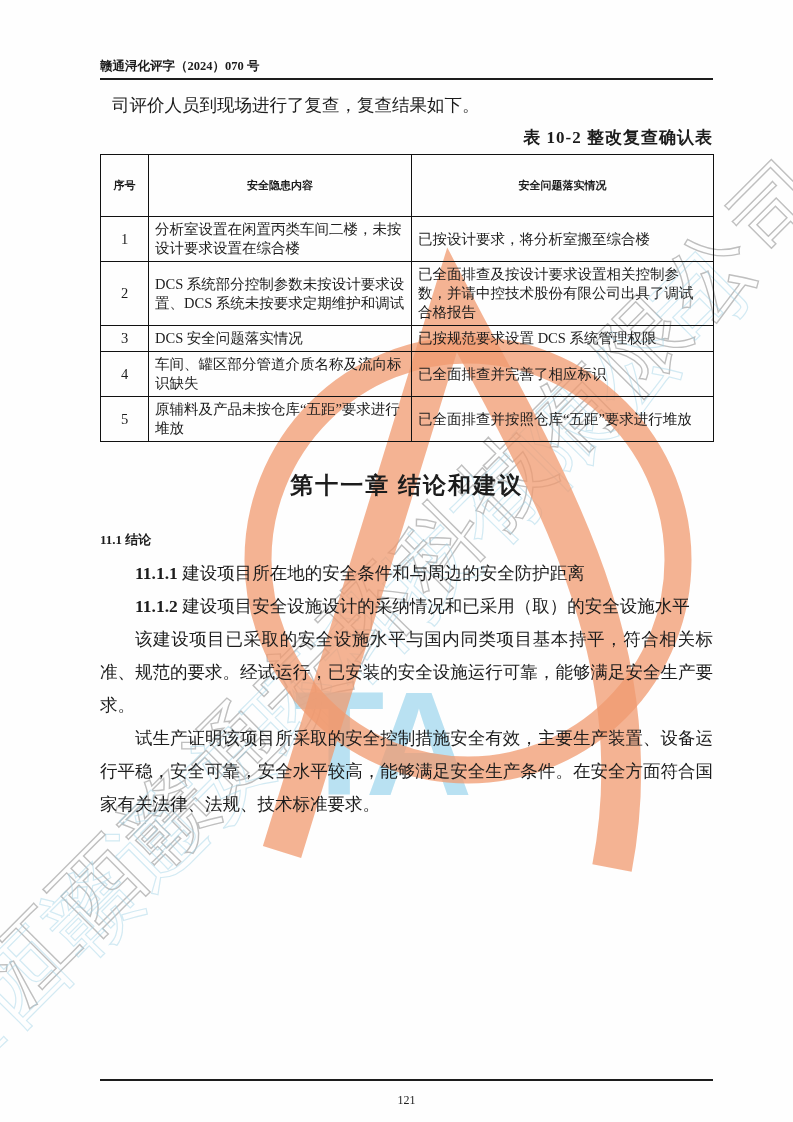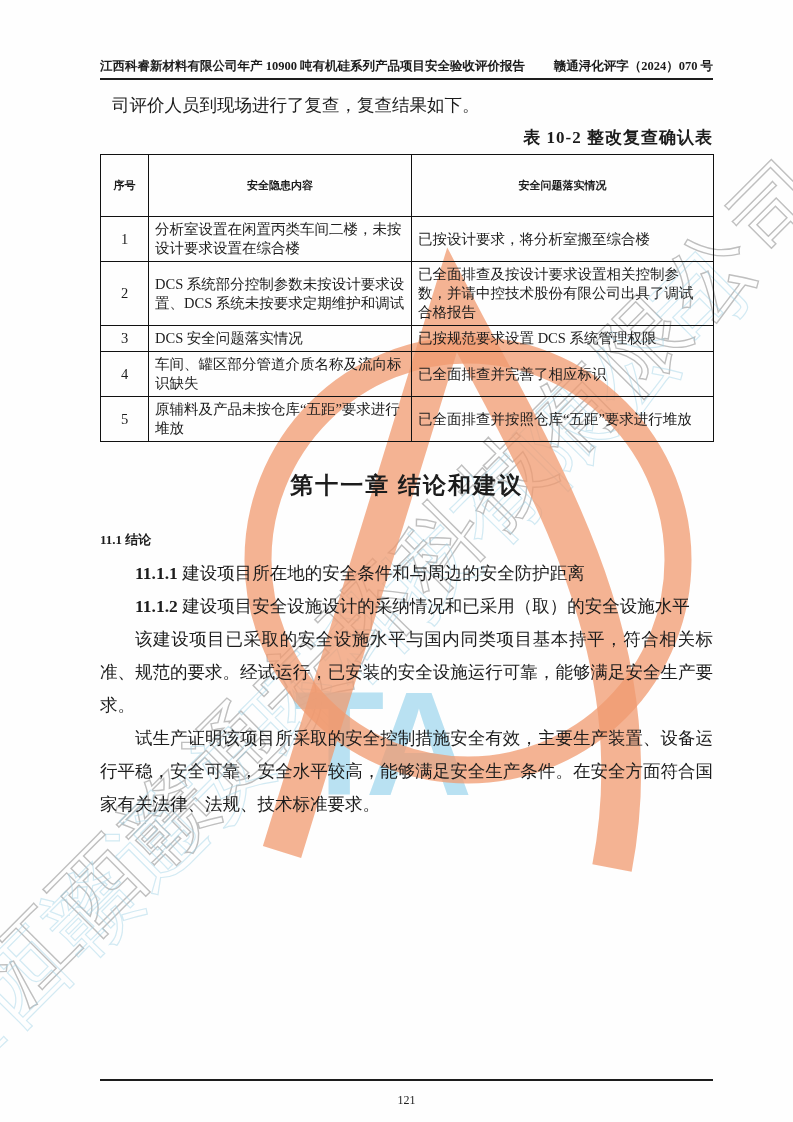--- a/index.html
+++ b/index.html
@@ -38,21 +38,20 @@
     <text transform="rotate(-45 406 576)" x="406" y="608" text-anchor="middle" font-size="88" letter-spacing="8" fill="none" stroke-width="1.4" opacity="0.9" stroke="#b9b9b9">江西赣通安环科技有限公司</text>
     <text transform="rotate(-45 330 668)" x="330" y="700" text-anchor="middle" font-size="88" letter-spacing="8" fill="none" stroke-width="1.2" opacity="0.45" stroke="#9fd2e6">江西赣通安环科技有限公司</text>
     <text x="294" y="795" font-size="148" font-weight="bold" letter-spacing="-8" font-family="'Liberation Sans',sans-serif" opacity="0.85" fill="#aeddf0">TA</text>
     <circle cx="468" cy="560" r="210" fill="none" stroke-width="27" opacity="0.75" stroke="#f0996f"></circle>
     <path d="M282 852 L452 300 C540 470 655 645 612 868" fill="none" stroke-width="40" opacity="0.75" stroke="#f0996f"></path>
   </svg>
 
   <div class="content">
 
     <div class="header">
-      <span>江西科睿新材料有限公司年产 10900 吨有机硅系列产品项目安全验收评价报告</span>
       <span>赣通浔化评字（2024）070 号</span>
     </div>
 
     <p class="intro">司评价人员到现场进行了复查，复查结果如下。</p>
 
     <div class="caption">表 10-2  整改复查确认表</div>
 
     <table>
       <colgroup>
         <col style="width:48px">

